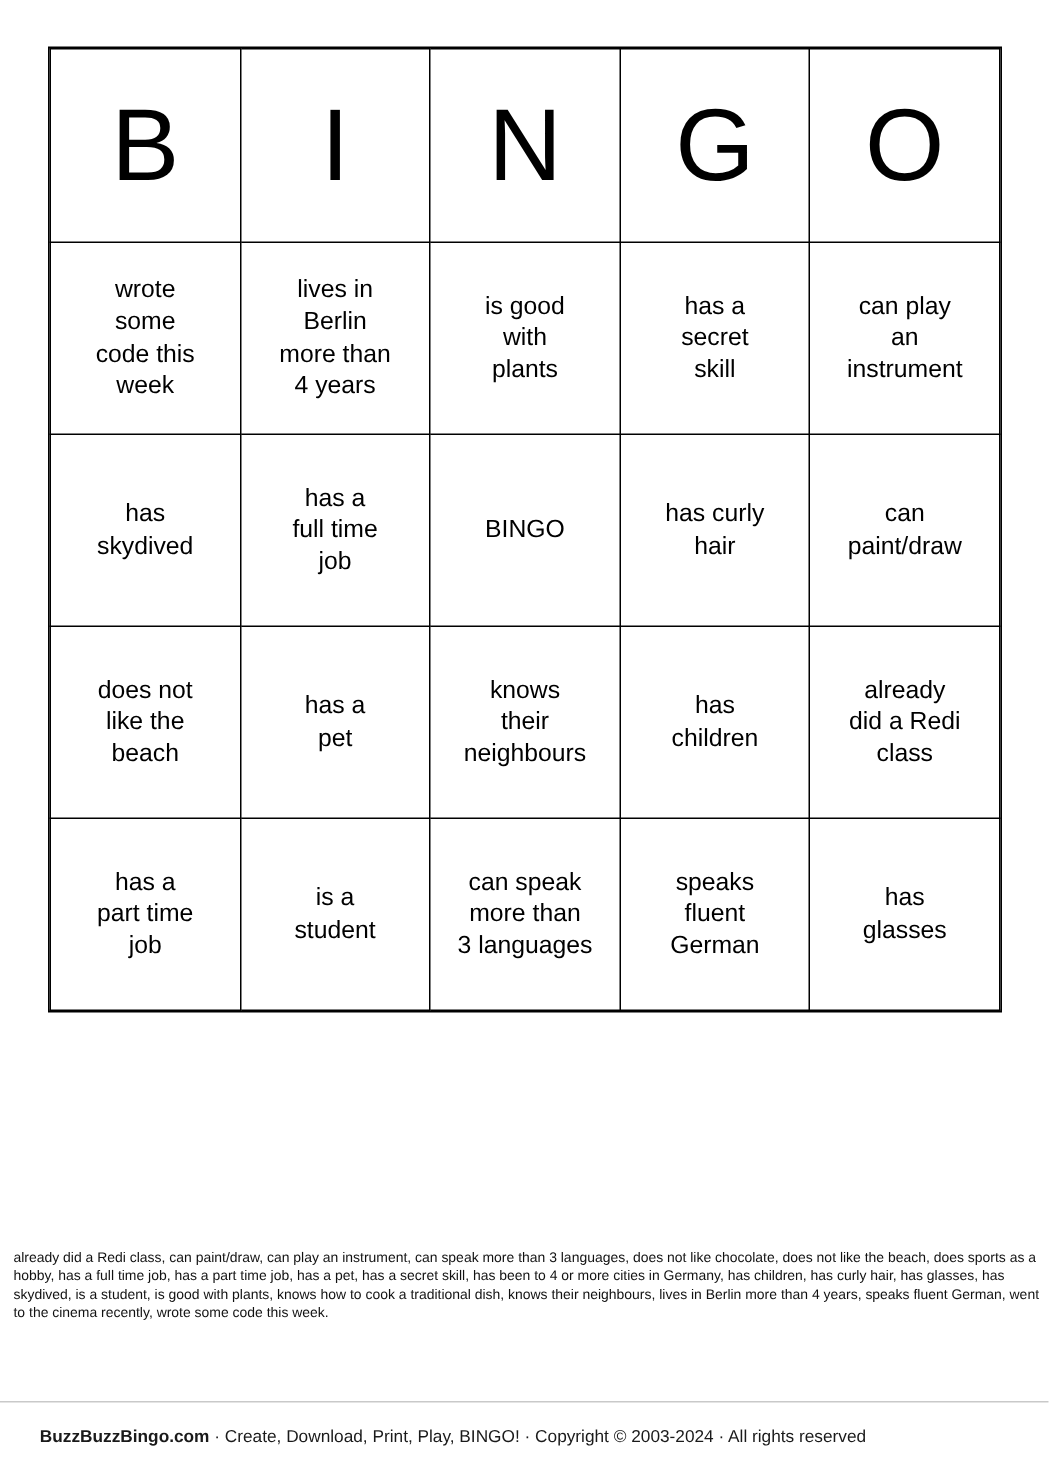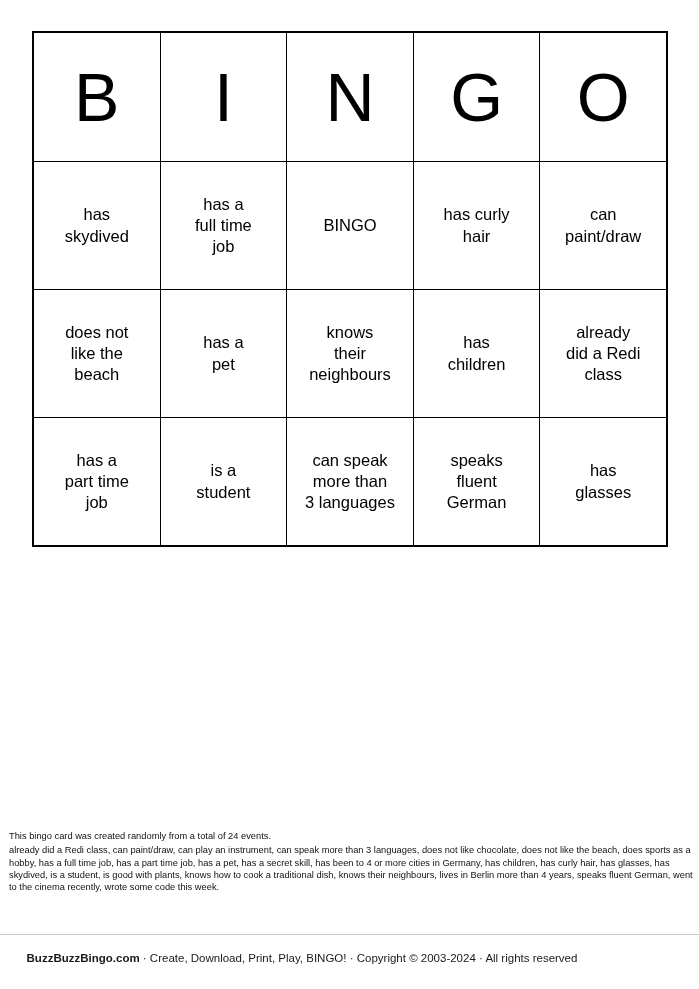--- a/index.html
+++ b/index.html
@@ -107,20 +107,27 @@
     <table class="bingo">
       <tbody id="grid-body">
           <tr class="header-row">
             <td>B</td>
             <td>I</td>
             <td>N</td>
             <td>G</td>
             <td>O</td>
           </tr>
           <tr class="cell-row">
+            <td class="small">wrote<br>some<br>code this<br>week</td>
+            <td class="small">lives in<br>Berlin<br>more than<br>4 years</td>
+            <td>is good<br>with<br>plants</td>
+            <td>has a<br>secret<br>skill</td>
+            <td>can play<br>an<br>instrument</td>
+          </tr>
+          <tr class="cell-row">
             <td>has<br>skydived</td>
             <td>has a<br>full time<br>job</td>
             <td class="free">BINGO</td>
             <td>has curly<br>hair</td>
             <td>can<br>paint/draw</td>
           </tr>
           <tr class="cell-row">
             <td>does not<br>like the<br>beach</td>
             <td>has a<br>pet</td>
             <td>knows<br>their<br>neighbours</td>
@@ -132,21 +139,20 @@
             <td>is a<br>student</td>
             <td class="small">can speak<br>more than<br>3 languages</td>
             <td>speaks<br>fluent<br>German</td>
             <td>has<br>glasses</td>
           </tr>
         </tbody>
     </table>
   </div>
 
   <div class="disclaimer">
-    <p>This bingo card was created randomly from a total of 24 events.</p>
     <p class="events">already did a Redi class, can paint/draw, can play an instrument, can speak more than 3 languages, does not like chocolate, does not like the beach, does sports as a hobby, has a full time job, has a part time job, has a pet, has a secret skill, has been to 4 or more cities in Germany, has children, has curly hair, has glasses, has skydived, is a student, is good with plants, knows how to cook a traditional dish, knows their neighbours, lives in Berlin more than 4 years, speaks fluent German, went to the cinema recently, wrote some code this week.</p>
   </div>
 
   <div class="footer-sep"></div>
 
   <div class="footer">
     <span class="brand">BuzzBuzzBingo.com</span><span> · Create, Download, Print, Play, BINGO! · Copyright © 2003-2024 · All rights reserved</span>
   </div>
 
 </div>

